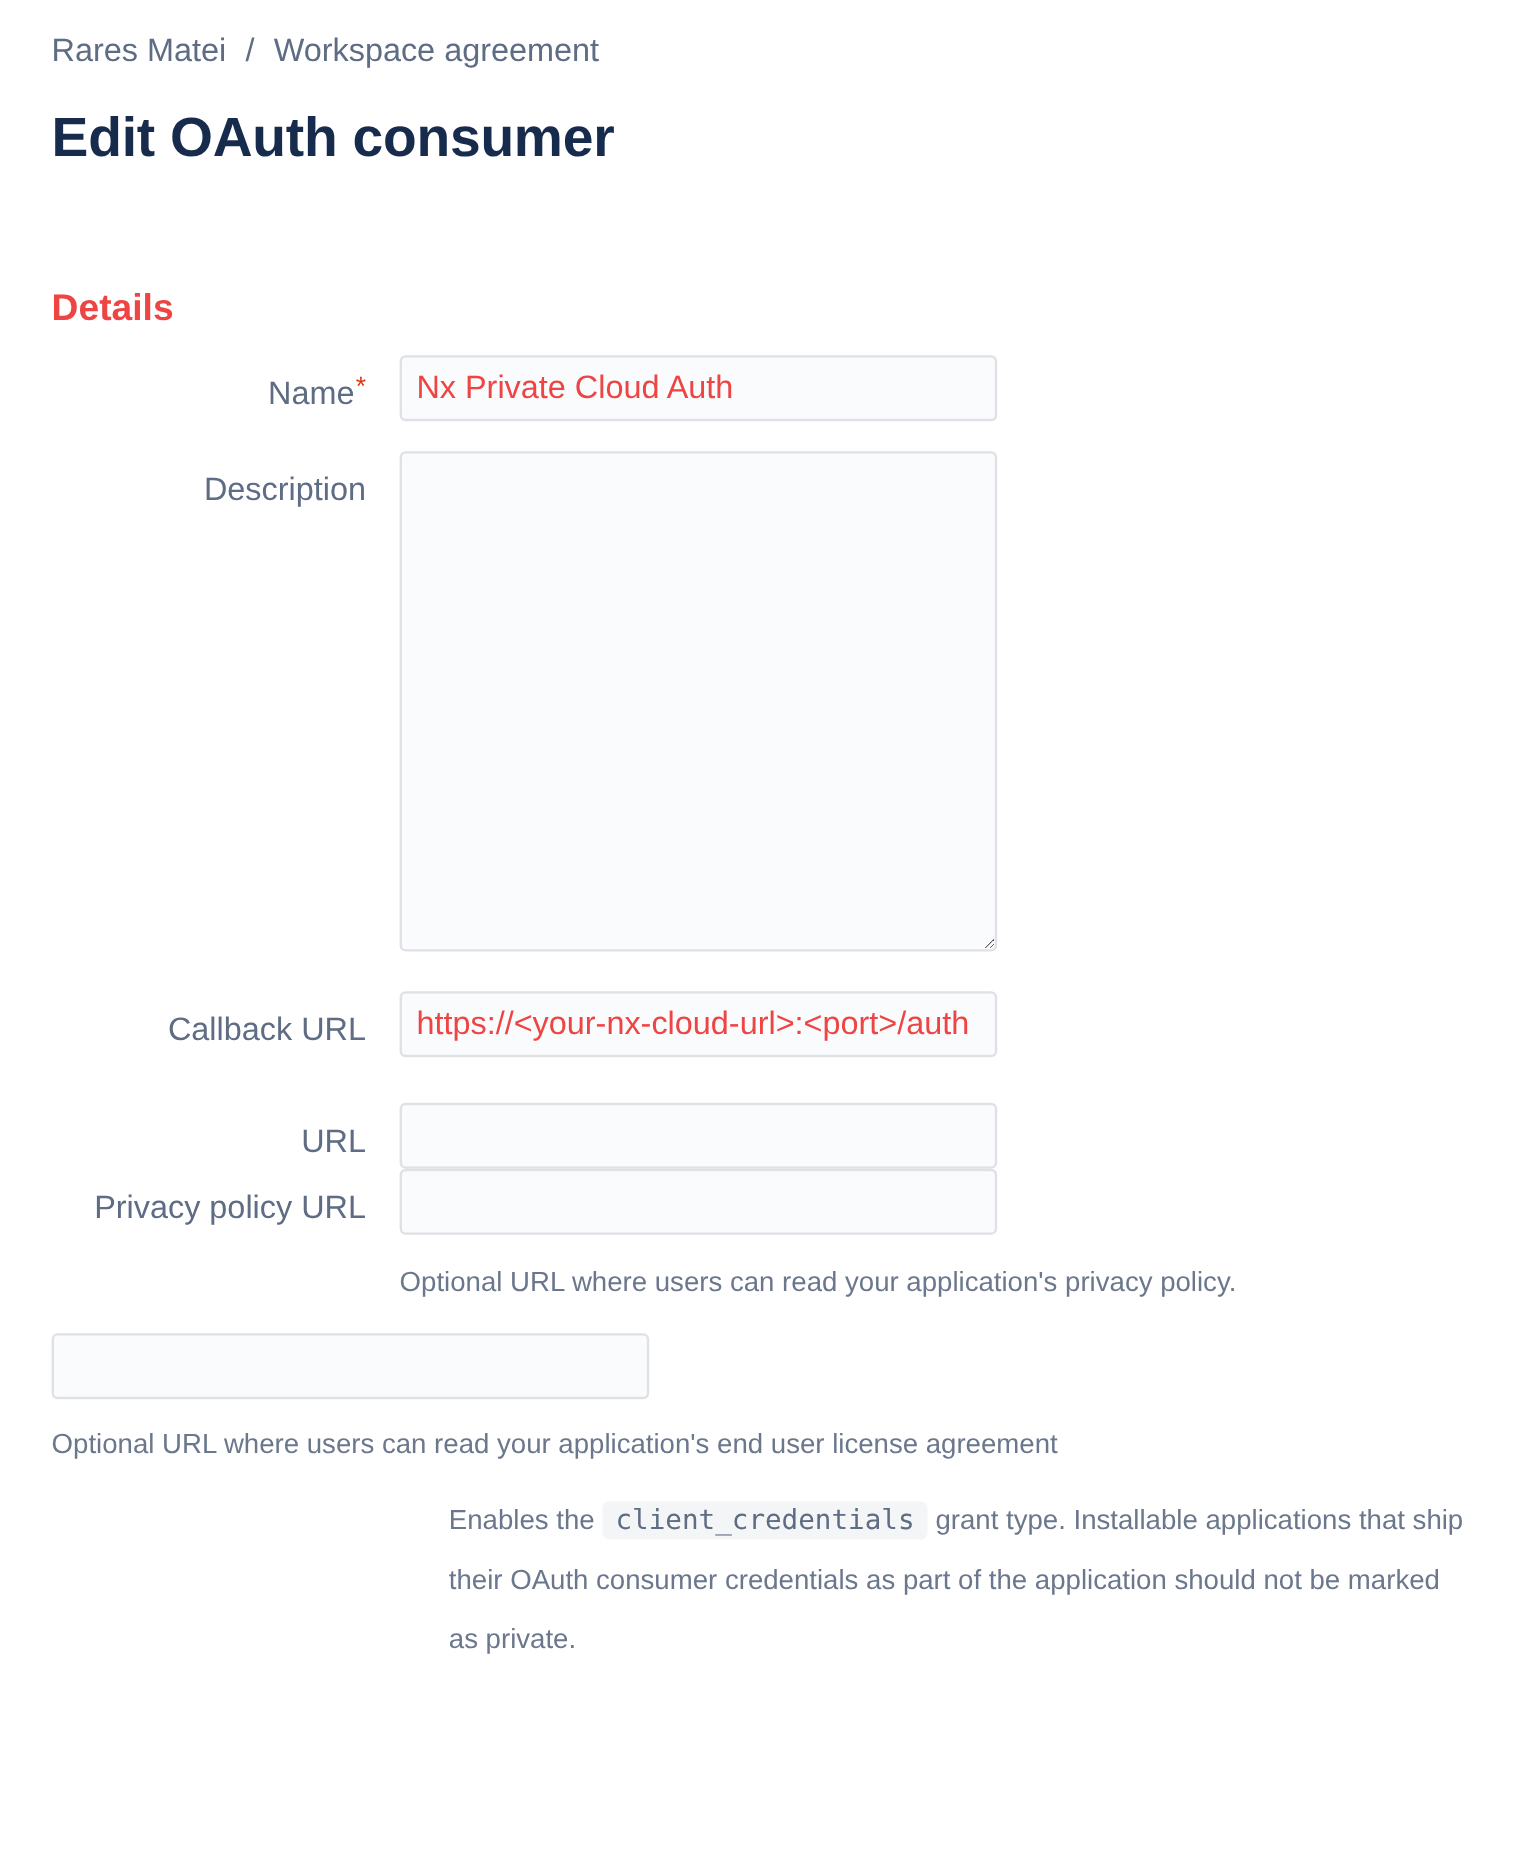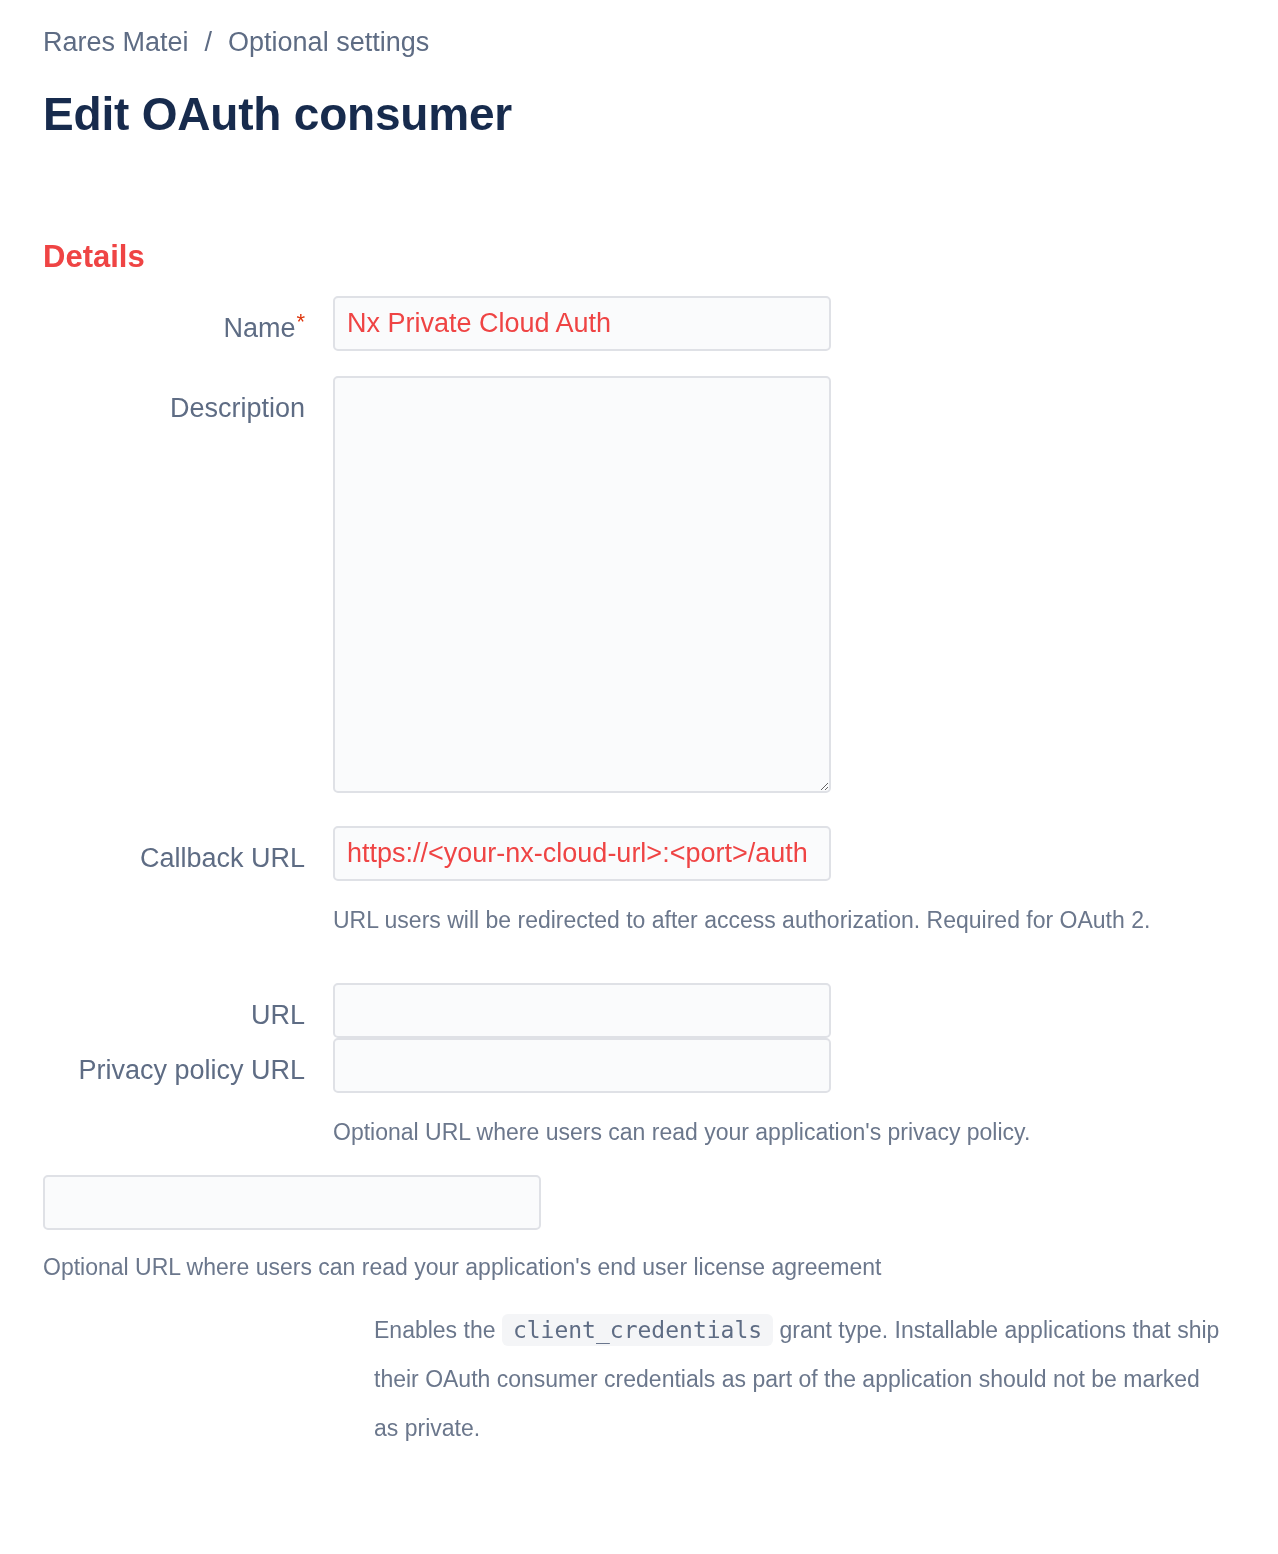--- a/index.html
+++ b/index.html
@@ -92,21 +92,21 @@
   }
   .help-text {
     margin-top: 24px;
     font-size: 23px;
     line-height: 30px;
     color: #6B778C;
     max-width: 880px;
   }
   .mb-name { margin-bottom: 25px; }
   .mb-desc { margin-bottom: 33px; }
-  .mb-cb   { margin-bottom: 48px; }
+  .mb-cb   { margin-bottom: 38px; }
   .mb-url  { }
   .mb-ppu  { margin-bottom: 28px; }
   .mb-eula { margin-bottom: 24px; }
   .row-eula .help-text { margin-top: 22px; }
 
   
   .checkbox-row {
     display: flex;
     align-items: flex-start;
     margin-left: 290px;
@@ -150,21 +150,21 @@
   }
 </style>
 </head>
 <body>
 
 <div class="page">
 
   <nav class="breadcrumb">
     <a>Rares Matei</a>
     <span class="sep">/</span>
-    <a>Optional settings</a>
+    <a>Workspace agreement</a>
   </nav>
 
   <h1 class="page-title">Edit OAuth consumer</h1>
 
   <h2 class="section-heading">Details</h2>
 
   <div class="form-row mb-name">
     <div class="label-col"><span>Name</span><span class="req">*</span></div>
     <div class="field-col">
       <input type="text" class="text-input" value="Nx Private Cloud Auth" style="">
@@ -175,21 +175,20 @@
     <div class="label-col">Description</div>
     <div class="field-col">
       <textarea class="text-area" style=""></textarea>
     </div>
   </div>
 
   <div class="form-row mb-cb">
     <div class="label-col">Callback URL</div>
     <div class="field-col">
       <input type="text" class="text-input" value="https://&lt;your-nx-cloud-url&gt;:&lt;port&gt;/auth" style="">
-      <div class="help-text">URL users will be redirected to after access authorization. Required for OAuth 2.</div>
     </div>
   </div>
 
   <div class="form-row mb-url">
     <div class="label-col">URL</div>
     <div class="field-col">
       <input type="text" class="text-input" value="" style="">
     </div>
   </div>
 

